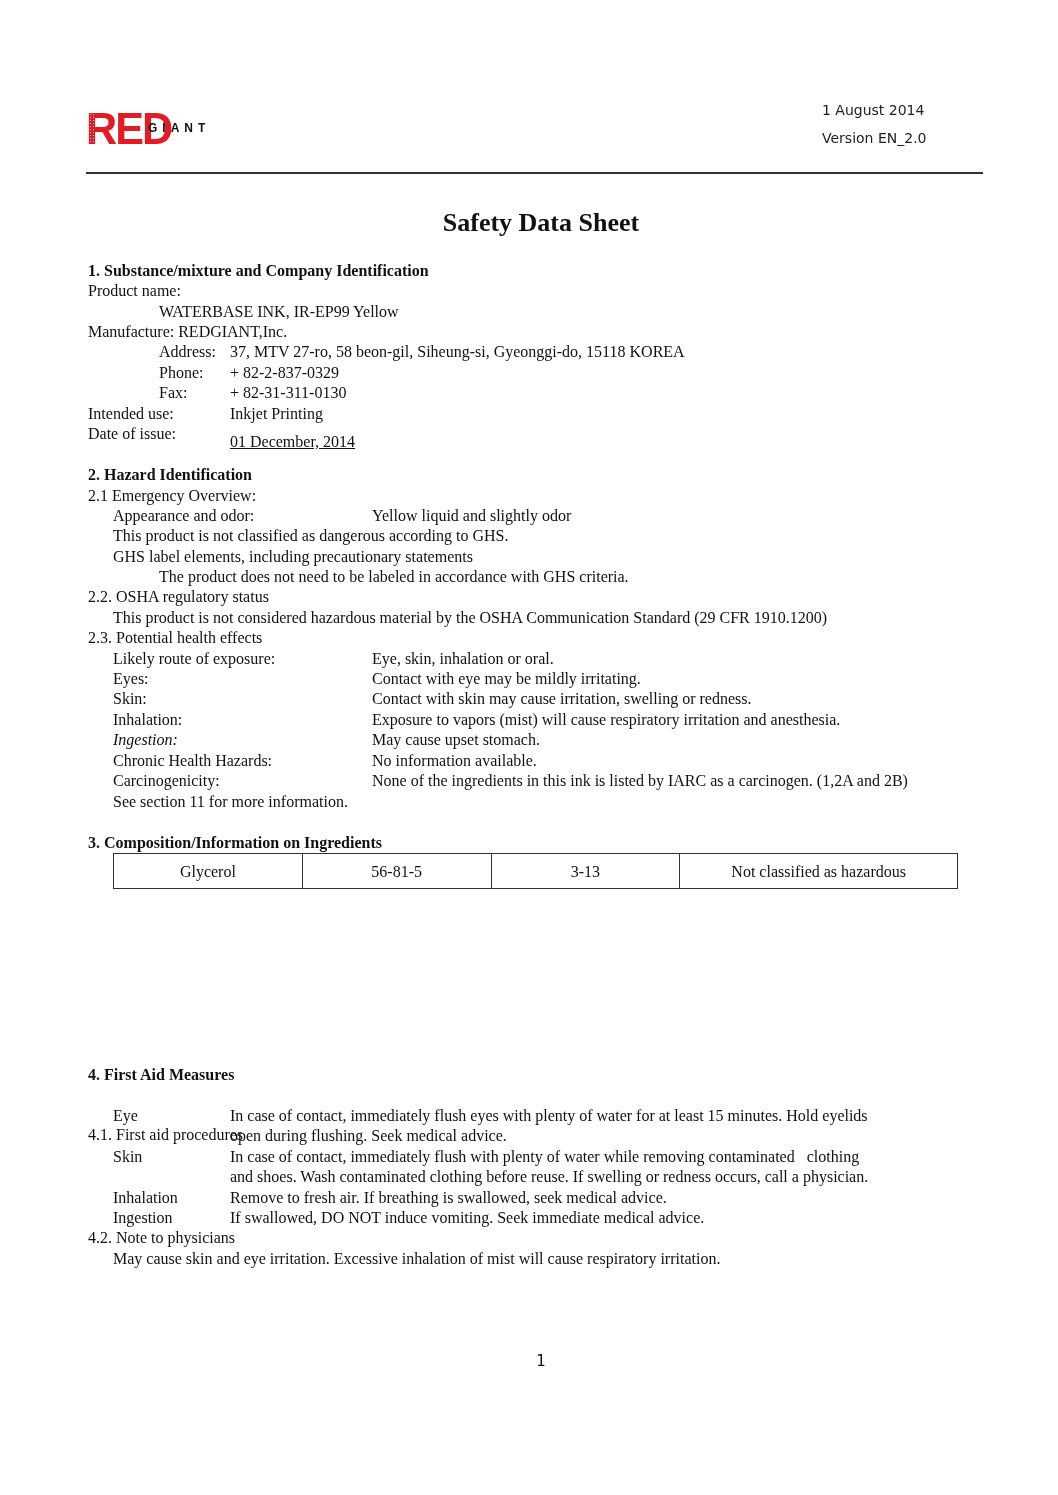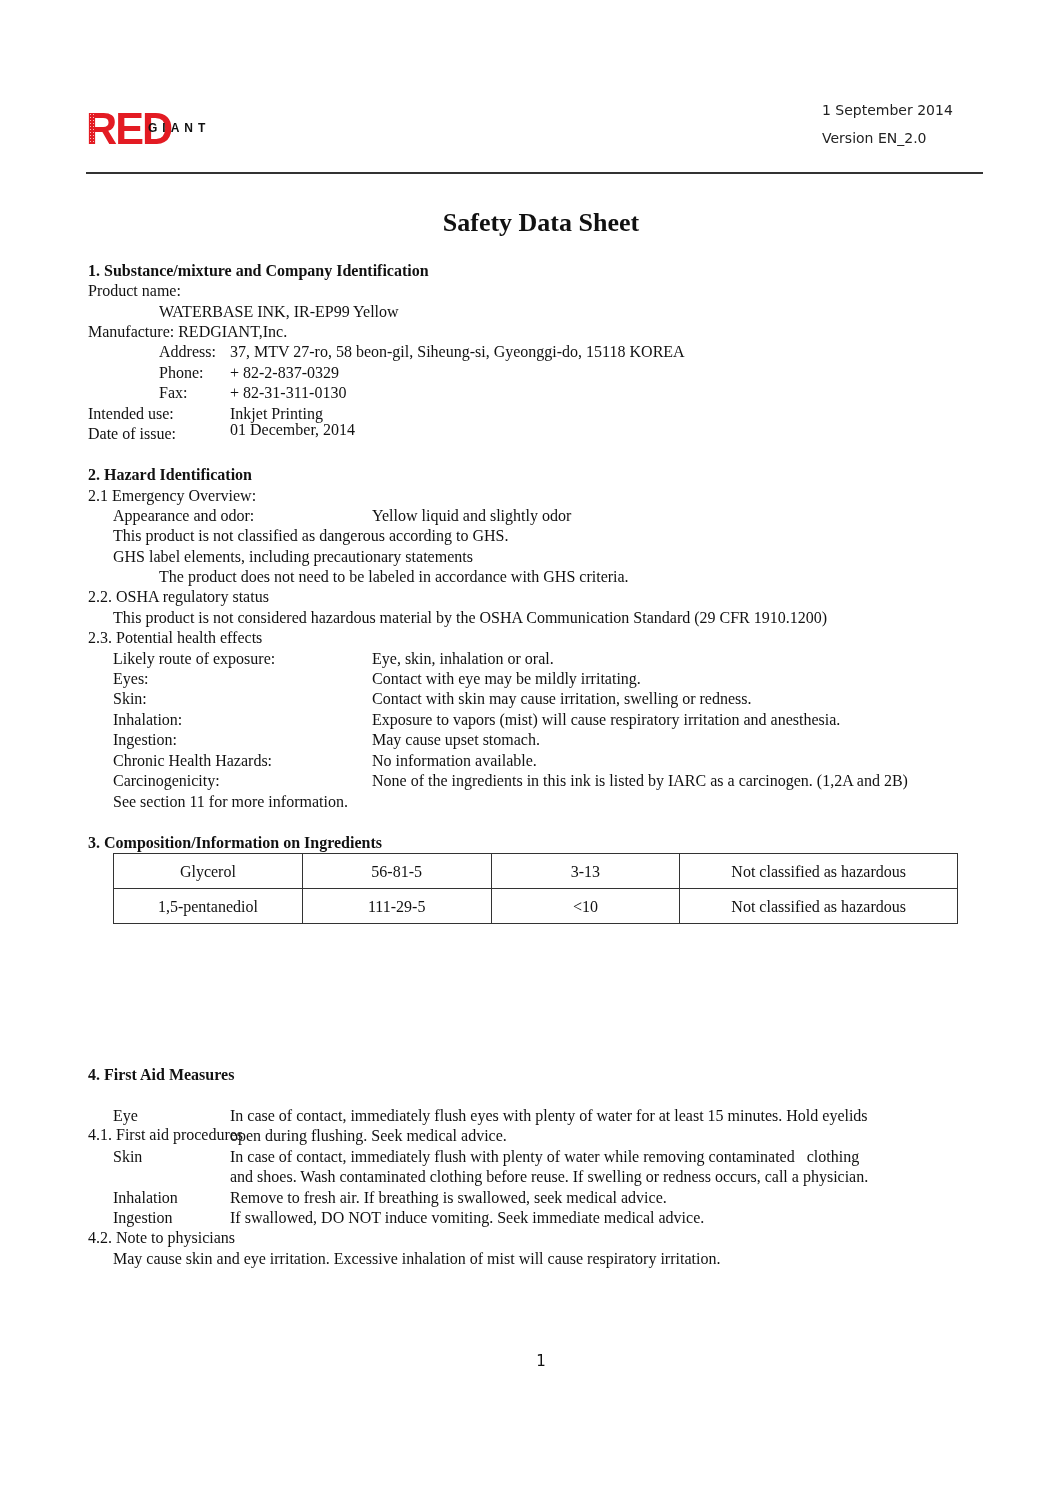--- a/index.html
+++ b/index.html
@@ -29,87 +29,81 @@
     .pagenum { left: 0; width: 1082px; top: 1352px; text-align: center; font-family: "DejaVu Sans", sans-serif; font-size: 15px; }
   </style>
 </head>
 <body>
 
 <div class="abs logo">
   <span class="logo-red">RED</span>
   <span class="logo-dots"></span>
   <span class="logo-giant">GIANT</span>
 </div>
-<div class="abs hdr-right" style="top:102px;">1 September 2014</div>
+<div class="abs hdr-right" style="top:102px;">1 August 2014</div>
 <div class="abs hdr-right" style="top:130px;">Version EN_2.0</div>
 <div class="abs hdr-rule"></div>
 
 <div class="abs title">Safety Data Sheet</div>
 
 <div class="abs line bold" style="left:88px; top:261px;">1. Substance/mixture and Company Identification</div>
 <div class="abs line" style="left:88px; top:281px;">Product name:</div>
 <div class="abs line" style="left:159px; top:302px;">WATERBASE INK, IR-EP99 Yellow</div>
 <div class="abs line" style="left:88px; top:322px;">Manufacture: REDGIANT,Inc.</div>
 <div class="abs line" style="left:159px; top:342px;">Address:</div>
 <div class="abs line" style="left:230px; top:342px;">37, MTV 27-ro, 58 beon-gil, Siheung-si, Gyeonggi-do, 15118 KOREA</div>
 <div class="abs line" style="left:159px; top:363px;">Phone:</div>
 <div class="abs line" style="left:230px; top:363px;">+ 82-2-837-0329</div>
 <div class="abs line" style="left:159px; top:383px;">Fax:</div>
 <div class="abs line" style="left:230px; top:383px;">+ 82-31-311-0130</div>
 <div class="abs line" style="left:88px; top:404px;">Intended use:</div>
 <div class="abs line" style="left:230px; top:404px;">Inkjet Printing</div>
 <div class="abs line" style="left:88px; top:424px;">Date of issue:</div>
-<div class="abs line" style="left:230px; top:420px;">01 December, 2014</div>
+<div class="abs line" style="left:230px; top:432px;text-decoration:underline;">01 December, 2014</div>
 
 <div class="abs line bold" style="left:88px; top:465px;">2. Hazard Identification</div>
 <div class="abs line" style="left:88px; top:486px;">2.1 Emergency Overview:</div>
 <div class="abs line" style="left:113px; top:506px;">Appearance and odor:</div>
 <div class="abs line" style="left:372px; top:506px;">Yellow liquid and slightly odor</div>
 <div class="abs line" style="left:113px; top:526px;">This product is not classified as dangerous according to GHS.</div>
 <div class="abs line" style="left:113px; top:547px;">GHS label elements, including precautionary statements</div>
 <div class="abs line" style="left:159px; top:567px;">The product does not need to be labeled in accordance with GHS criteria.</div>
 <div class="abs line" style="left:88px; top:587px;">2.2. OSHA regulatory status</div>
 <div class="abs line" style="left:113px; top:608px;">This product is not considered hazardous material by the OSHA Communication Standard (29 CFR 1910.1200)</div>
 <div class="abs line" style="left:88px; top:628px;">2.3. Potential health effects</div>
 
 <div class="abs line" style="left:113px; top:649px;">Likely route of exposure:</div>
 <div class="abs line" style="left:372px; top:649px;">Eye, skin, inhalation or oral.</div>
 <div class="abs line" style="left:113px; top:669px;">Eyes:</div>
 <div class="abs line" style="left:372px; top:669px;">Contact with eye may be mildly irritating.</div>
 <div class="abs line" style="left:113px; top:689px;">Skin:</div>
 <div class="abs line" style="left:372px; top:689px;">Contact with skin may cause irritation, swelling or redness.</div>
 <div class="abs line" style="left:113px; top:710px;">Inhalation:</div>
 <div class="abs line" style="left:372px; top:710px;">Exposure to vapors (mist) will cause respiratory irritation and anesthesia.</div>
-<div class="abs line" style="left:113px; top:730px;">Ingestion:</div>
+<div class="abs line" style="left:113px; top:730px;font-style:italic;">Ingestion:</div>
 <div class="abs line" style="left:372px; top:730px;">May cause upset stomach.</div>
 <div class="abs line" style="left:113px; top:751px;">Chronic Health Hazards:</div>
 <div class="abs line" style="left:372px; top:751px;">No information available.</div>
 <div class="abs line" style="left:113px; top:771px;">Carcinogenicity:</div>
 <div class="abs line" style="left:372px; top:771px;">None of the ingredients in this ink is listed by IARC as a carcinogen. (1,2A and 2B)</div>
 <div class="abs line" style="left:113px; top:792px;">See section 11 for more information.</div>
 
 <div class="abs line bold" style="left:88px; top:833px;">3. Composition/Information on Ingredients</div>
 <table class="comp">
   <colgroup>
       <col style="width:189px">
       <col style="width:189px">
       <col style="width:189px">
       <col style="width:278px">
     </colgroup>
   <tbody>
   <tr>
     <td>Glycerol</td>
     <td>56-81-5</td>
     <td>3-13</td>
-    <td>Not classified as hazardous</td>
-  </tr>
-  <tr>
-    <td>1,5-pentanediol</td>
-    <td>111-29-5</td>
-    <td>&lt;10</td>
     <td>Not classified as hazardous</td>
   </tr>
 </tbody>
   </table>
 
 <div class="abs line bold" style="left:88px; top:1065px;">4. First Aid Measures</div>
 <div class="abs line" style="left:88px; top:1086px;margin-top:39px;">4.1. First aid procedures</div>
 <div class="abs line" style="left:113px; top:1106px;">Eye</div>
 <div class="abs line" style="left:230px; top:1106px;">In case of contact, immediately flush eyes with plenty of water for at least 15 minutes. Hold eyelids</div>
 <div class="abs line" style="left:230px; top:1126px;">open during flushing. Seek medical advice.</div>

